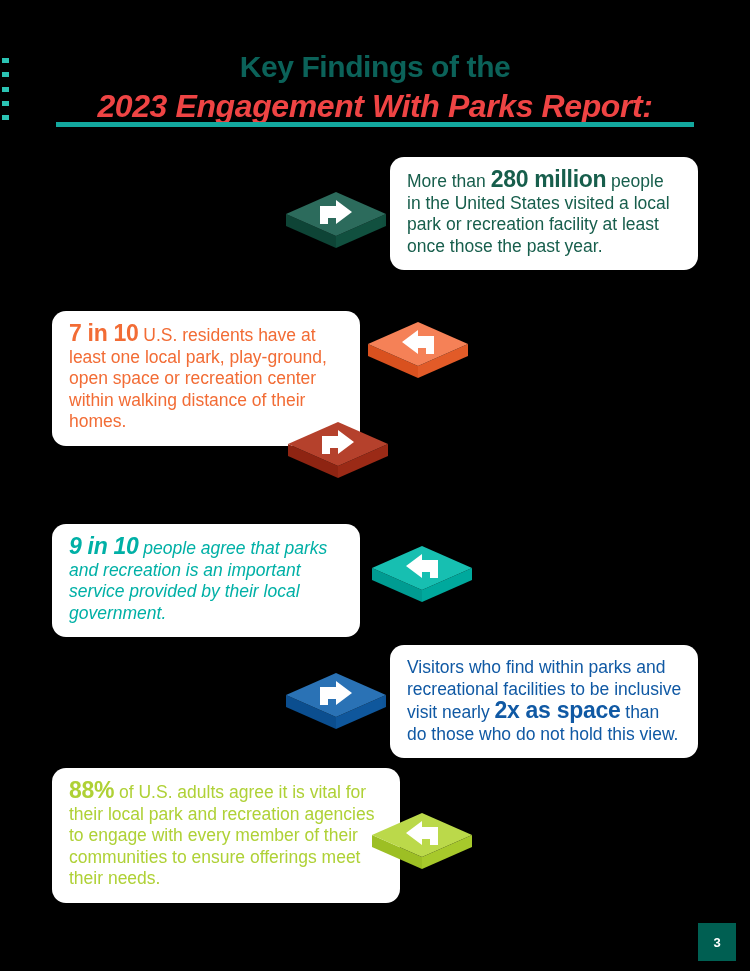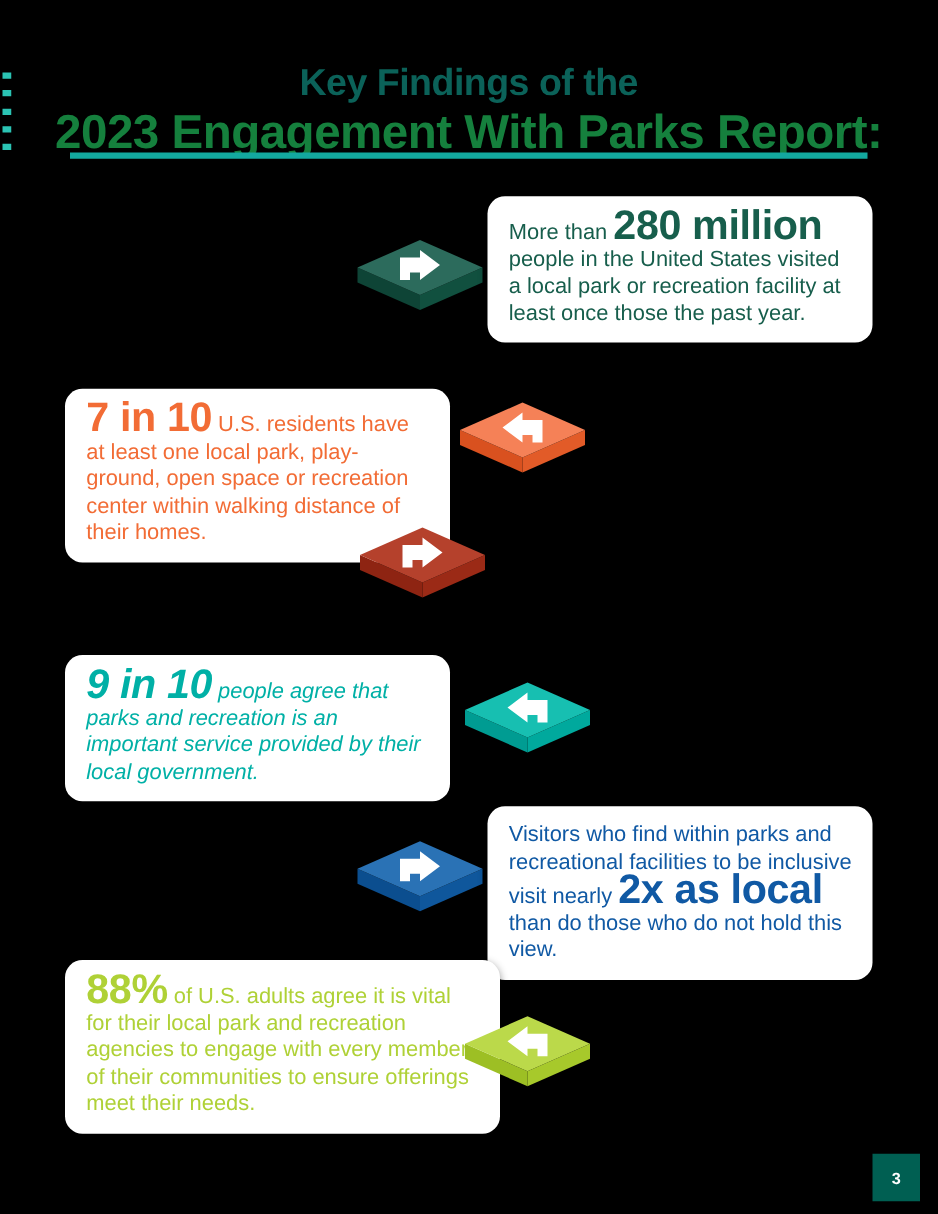--- a/index.html
+++ b/index.html
@@ -33,23 +33,24 @@
   }
   #title-line1 {
     font-size: 30px;
     font-weight: bold;
     color: #0B6259;
     letter-spacing: -0.4px;
     line-height: 38px;
     font-stretch: condensed;
   }
   #title-line2 {
-    font-size: 38px;
+    font-size: 32px;
     font-weight: bold;
-    color: #15803d;
+    font-style: italic;
+    color: #ef4444;
     letter-spacing: -0.4px;
     line-height: 40px;
     font-stretch: condensed;
   }
   #title-underline {
     position: absolute;
     left: 56px; top: 122px;
     width: 638px; height: 5px;
     background: #13A89E;
   }
@@ -60,21 +61,21 @@
     border-radius: 14px;
     box-shadow: 0 3px 7px rgba(0,0,0,0.45);
     padding: 12px 16px 13px 17px;
   }
   .card p {
     font-size: 17.5px;
     line-height: 21.5px;
     font-weight: 400;
   }
   .card b {
-    font-size: 33px;
+    font-size: 23px;
     font-weight: bold;
     letter-spacing: -0.3px;
   }
 
   
   .diamond-wrap {
     position: absolute;
     width: 104px; height: 80px;
   }
   .diamond-wrap svg { display: block; width: 104px; height: 80px; }
@@ -159,21 +160,21 @@
 
   <div class="diamond-wrap" style="left:284px; top:665px;">
     <svg viewBox="0 0 104 80">
       <polygon points="52,64 2,42 2,30 52,52" fill="#0B4E8F"></polygon>
       <polygon points="52,64 102,42 102,30 52,52" fill="#0F579C"></polygon>
       <polygon points="52,8 102,30 52,52 2,30" fill="#2A72B5"></polygon>
       <path d="M36,22 h16 v-6 l16,12 -16,12 v-6 h-8 v6 h-8 z" fill="#FFFFFF"></path>
     </svg>
   </div>
   <div class="card" style="left:390px; top:645px; width:308px;">
-    <p style="color:#1059A4;"><span>Visitors who find within parks and recreational facilities to be inclusive visit nearly </span><b>2x as local</b><span> than do those who do not hold this view.</span></p>
+    <p style="color:#1059A4;"><span>Visitors who find within parks and recreational facilities to be inclusive visit nearly </span><b>2x as space</b><span> than do those who do not hold this view.</span></p>
   </div>
 
   <div class="card" style="left:52px; top:768px; width:348px;">
     <p style="color:#AFD136;"><b>88%</b><span> of U.S. adults agree it is vital for their local park and recreation agencies to engage with every member of their communities to ensure offerings meet their needs.</span></p>
   </div>
   <div class="diamond-wrap" style="left:370px; top:805px;">
     <svg viewBox="0 0 104 80">
       <polygon points="52,64 2,42 2,30 52,52" fill="#9DBF24"></polygon>
       <polygon points="52,64 102,42 102,30 52,52" fill="#A7C92B"></polygon>
       <polygon points="52,8 102,30 52,52 2,30" fill="#BBD94A"></polygon>

